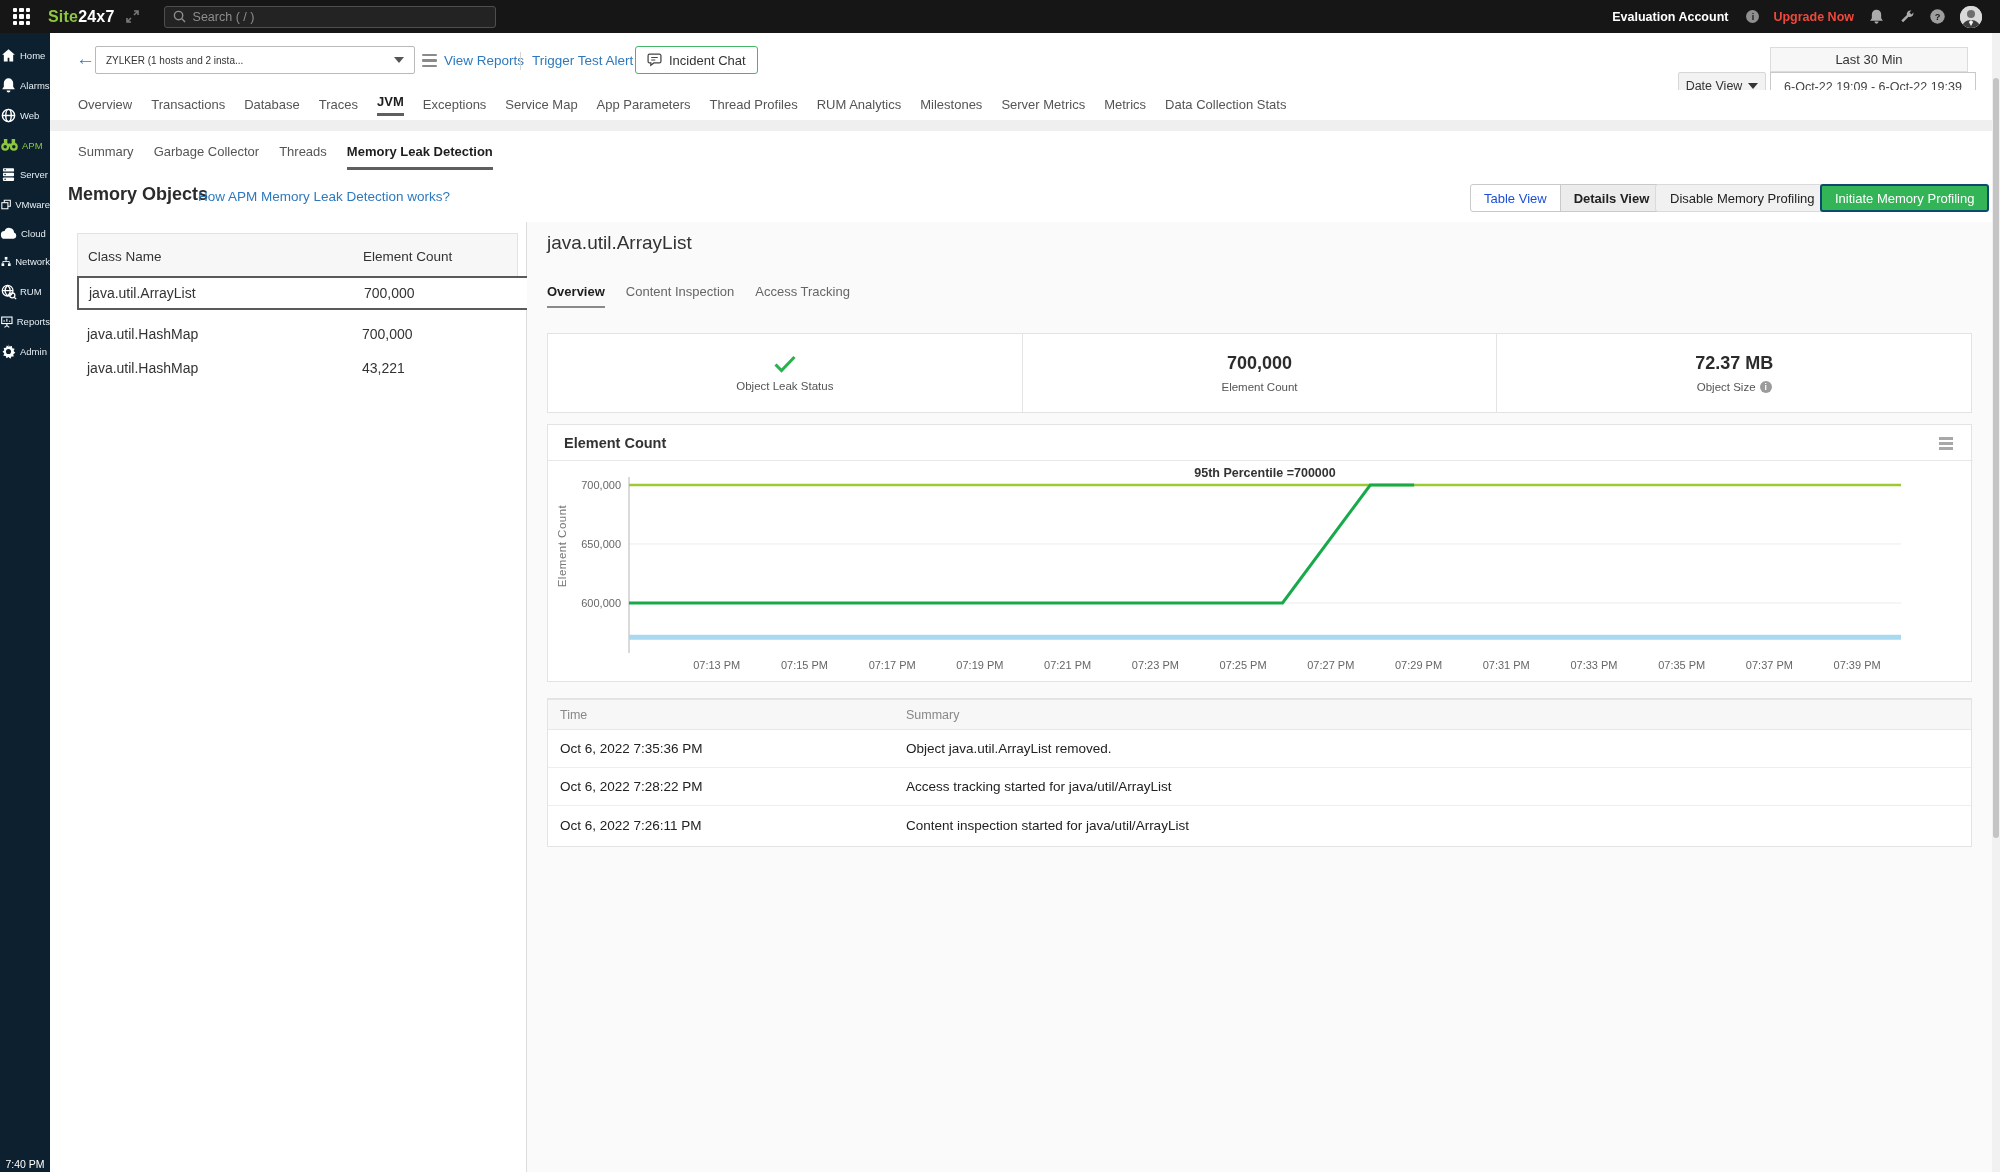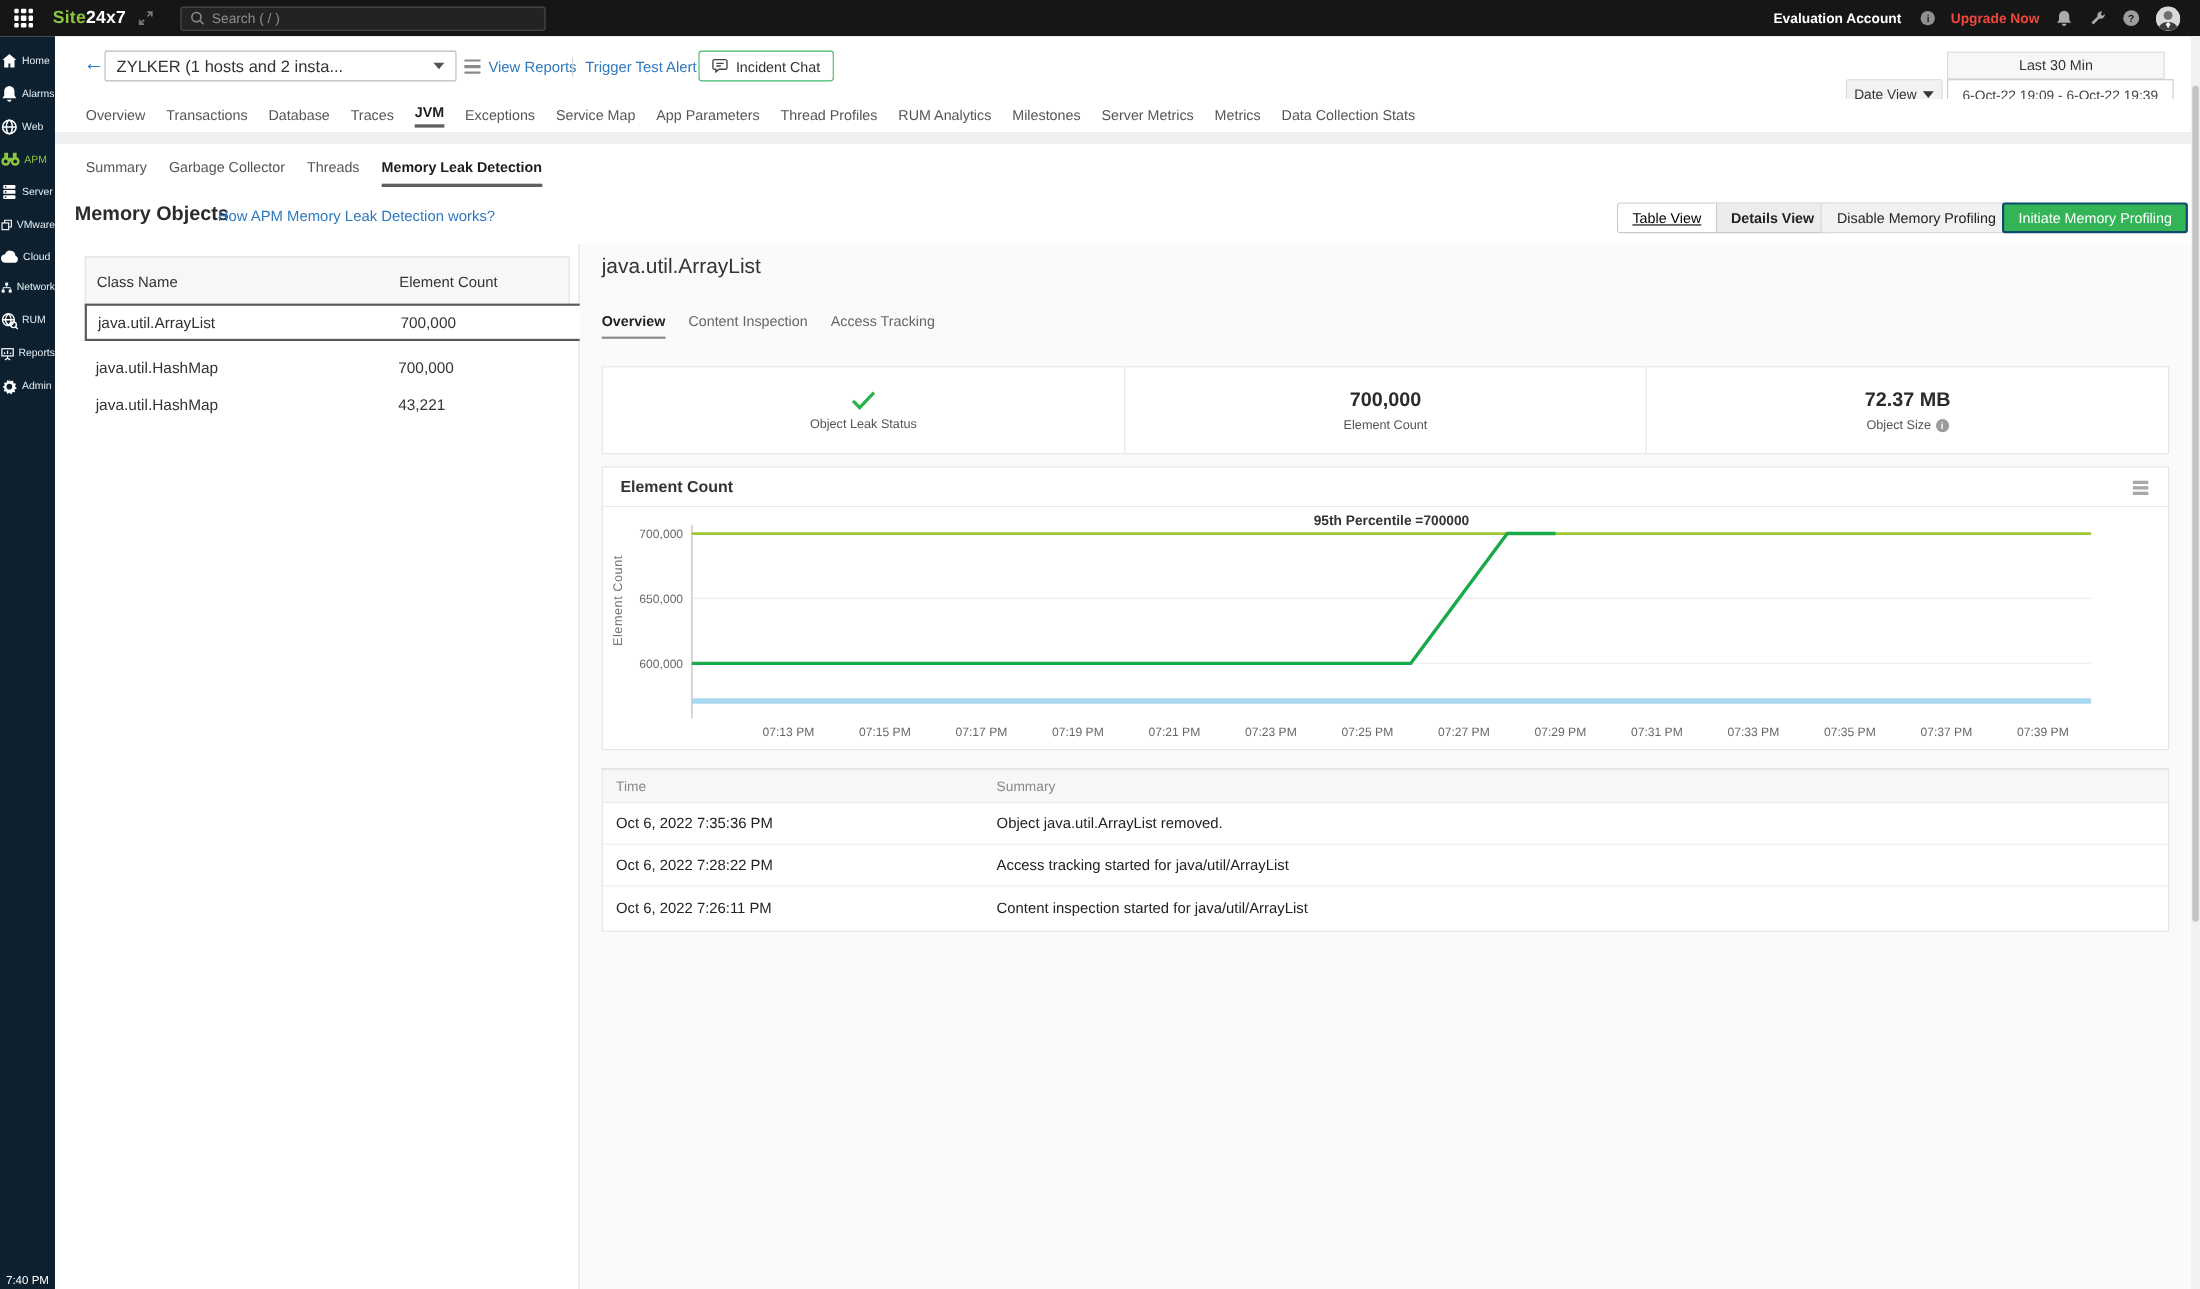--- a/index.html
+++ b/index.html
@@ -29,21 +29,21 @@
   .sidebar { position:absolute; left:0; top:33px; width:50px; height:1139px; background:#0c2030; }
   .side-item { width:50px; padding:6px 0 7px; display:flex; flex-direction:row; align-items:center; gap:3px; cursor:pointer; }
   .side-item .lbl { font-size:9.5px; color:#e7eef3; }
   .side-item.active .lbl { color:#8dc63f; }
   .side-clock { position:absolute; left:0; top:1125px; width:50px; text-align:center; color:#fff; font-size:10.5px; }
 
   
   .subheader { position:absolute; left:50px; top:33px; width:1950px; height:57px; background:#fff; }
   .back-arrow { position:absolute; left:26px; top:16px; color:#2e79bd; font-size:19px; line-height:19px; cursor:pointer; }
   .monitor-dd { position:absolute; left:45px; top:13px; width:320px; height:28px; border:1px solid #b9b9b9; border-radius:2px; background:#fff; display:flex; align-items:center; padding:0 10px; cursor:pointer; }
-  .monitor-dd .txt { font-size:15px; color:#333; flex:1; white-space:nowrap; overflow:hidden; }
+  .monitor-dd .txt { font-size:10px; color:#333; flex:1; white-space:nowrap; overflow:hidden; }
   .caret { width:0; height:0; border-left:5px solid transparent; border-right:5px solid transparent; border-top:6px solid #555; }
   .hamb { display:inline-flex; flex-direction:column; gap:3px; margin-right:7px; }
   .hamb i { width:15px; height:2.5px; background:#8a8a8a; border-radius:1px; }
   .hdr-link { position:absolute; top:20px; font-size:13.5px; color:#2e79bd; cursor:pointer; display:flex; align-items:center; }
   .link-sep { position:absolute; left:470px; top:19px; width:1px; height:18px; background:#d5d5d5; }
   .incident-btn { position:absolute; left:585px; top:13px; height:28px; border:1.5px solid #46b868; border-radius:3px; background:#fff; display:flex; align-items:center; padding:0 11px; gap:7px; font-size:13px; color:#333; cursor:pointer; }
   .dateview-btn { position:absolute; left:1628px; top:39px; width:88px; height:28px; background:#f2f2f2; border:1px solid #d7d7d7; border-radius:2px; display:flex; align-items:center; justify-content:center; gap:6px; font-size:12.5px; color:#333; cursor:pointer; }
   .range-label { position:absolute; left:1720px; top:14px; width:198px; height:25px; background:#f7f7f7; border:1px solid #dcdcdc; display:flex; align-items:center; justify-content:center; font-size:13px; color:#333; cursor:pointer; }
   .range-value { position:absolute; left:1720px; top:39px; width:206px; height:29px; background:#fff; border:1px solid #c9c9c9; display:flex; align-items:center; justify-content:center; font-size:12.5px; color:#444; cursor:pointer; }
 
@@ -55,21 +55,21 @@
   .subtabs { position:absolute; left:50px; top:131px; width:1950px; height:41px; background:#fff; display:flex; align-items:center; gap:20px; padding-left:28px; }
   .subtab { font-size:13px; color:#555; cursor:pointer; }
   .subtab.active { color:#1d1d1d; font-weight:bold; border-bottom:3px solid #5f5f5f; padding:11px 0 8px; }
 
   
   .mo-row { position:absolute; left:50px; top:172px; width:1950px; height:50px; background:#fff; }
   .mo-title { position:absolute; left:18px; top:12px; font-size:18px; font-weight:bold; color:#2b2b2b; }
   .mo-help { position:absolute; left:148px; top:17px; font-size:13.5px; color:#2e79bd; cursor:pointer; }
   .seg { position:absolute; left:1420px; top:12px; height:28px; display:flex; border:1px solid #c9c9c9; border-radius:3px; overflow:hidden; background:#fff; }
   .seg .opt { padding:0 13px; display:flex; align-items:center; font-size:13px; cursor:pointer; }
-  .seg .opt.inactive { color:#000000;text-decoration:underline; }
+  .seg .opt.inactive { color:#1d4ed8; }
   .seg .opt.active { background:#ececec; color:#222; font-weight:bold; border-left:1px solid #c9c9c9; }
   .btn-gray { position:absolute; left:1605px; top:12px; height:28px; padding:0 14px; background:#f1f1f1; border:1px solid #dadada; border-radius:3px; font-size:13px; color:#222; display:flex; align-items:center; cursor:pointer; }
   .btn-green { position:absolute; left:1770px; top:12px; height:28px; padding:0 13px; background:#33b457; border:2px solid #0c4a6e; border-radius:3px; font-size:13px; color:#fff; display:flex; align-items:center; cursor:pointer; }
 
   
   .left-panel { position:absolute; left:50px; top:222px; width:477px; height:950px; background:#fff; border-right:1px solid #ddd; }
   .lt-header { position:absolute; left:27px; top:11px; width:441px; height:46px; background:#f7f7f7; border:1px solid #e2e2e2; display:flex; align-items:center; font-size:13.5px; color:#333; }
   .lt-header .c1 { padding-left:10px; width:285px; }
   .lt-row { position:absolute; left:27px; width:441px; height:34px; display:flex; align-items:center; font-size:14px; color:#333; cursor:pointer; }
   .lt-row .c1 { padding-left:10px; width:285px; }

